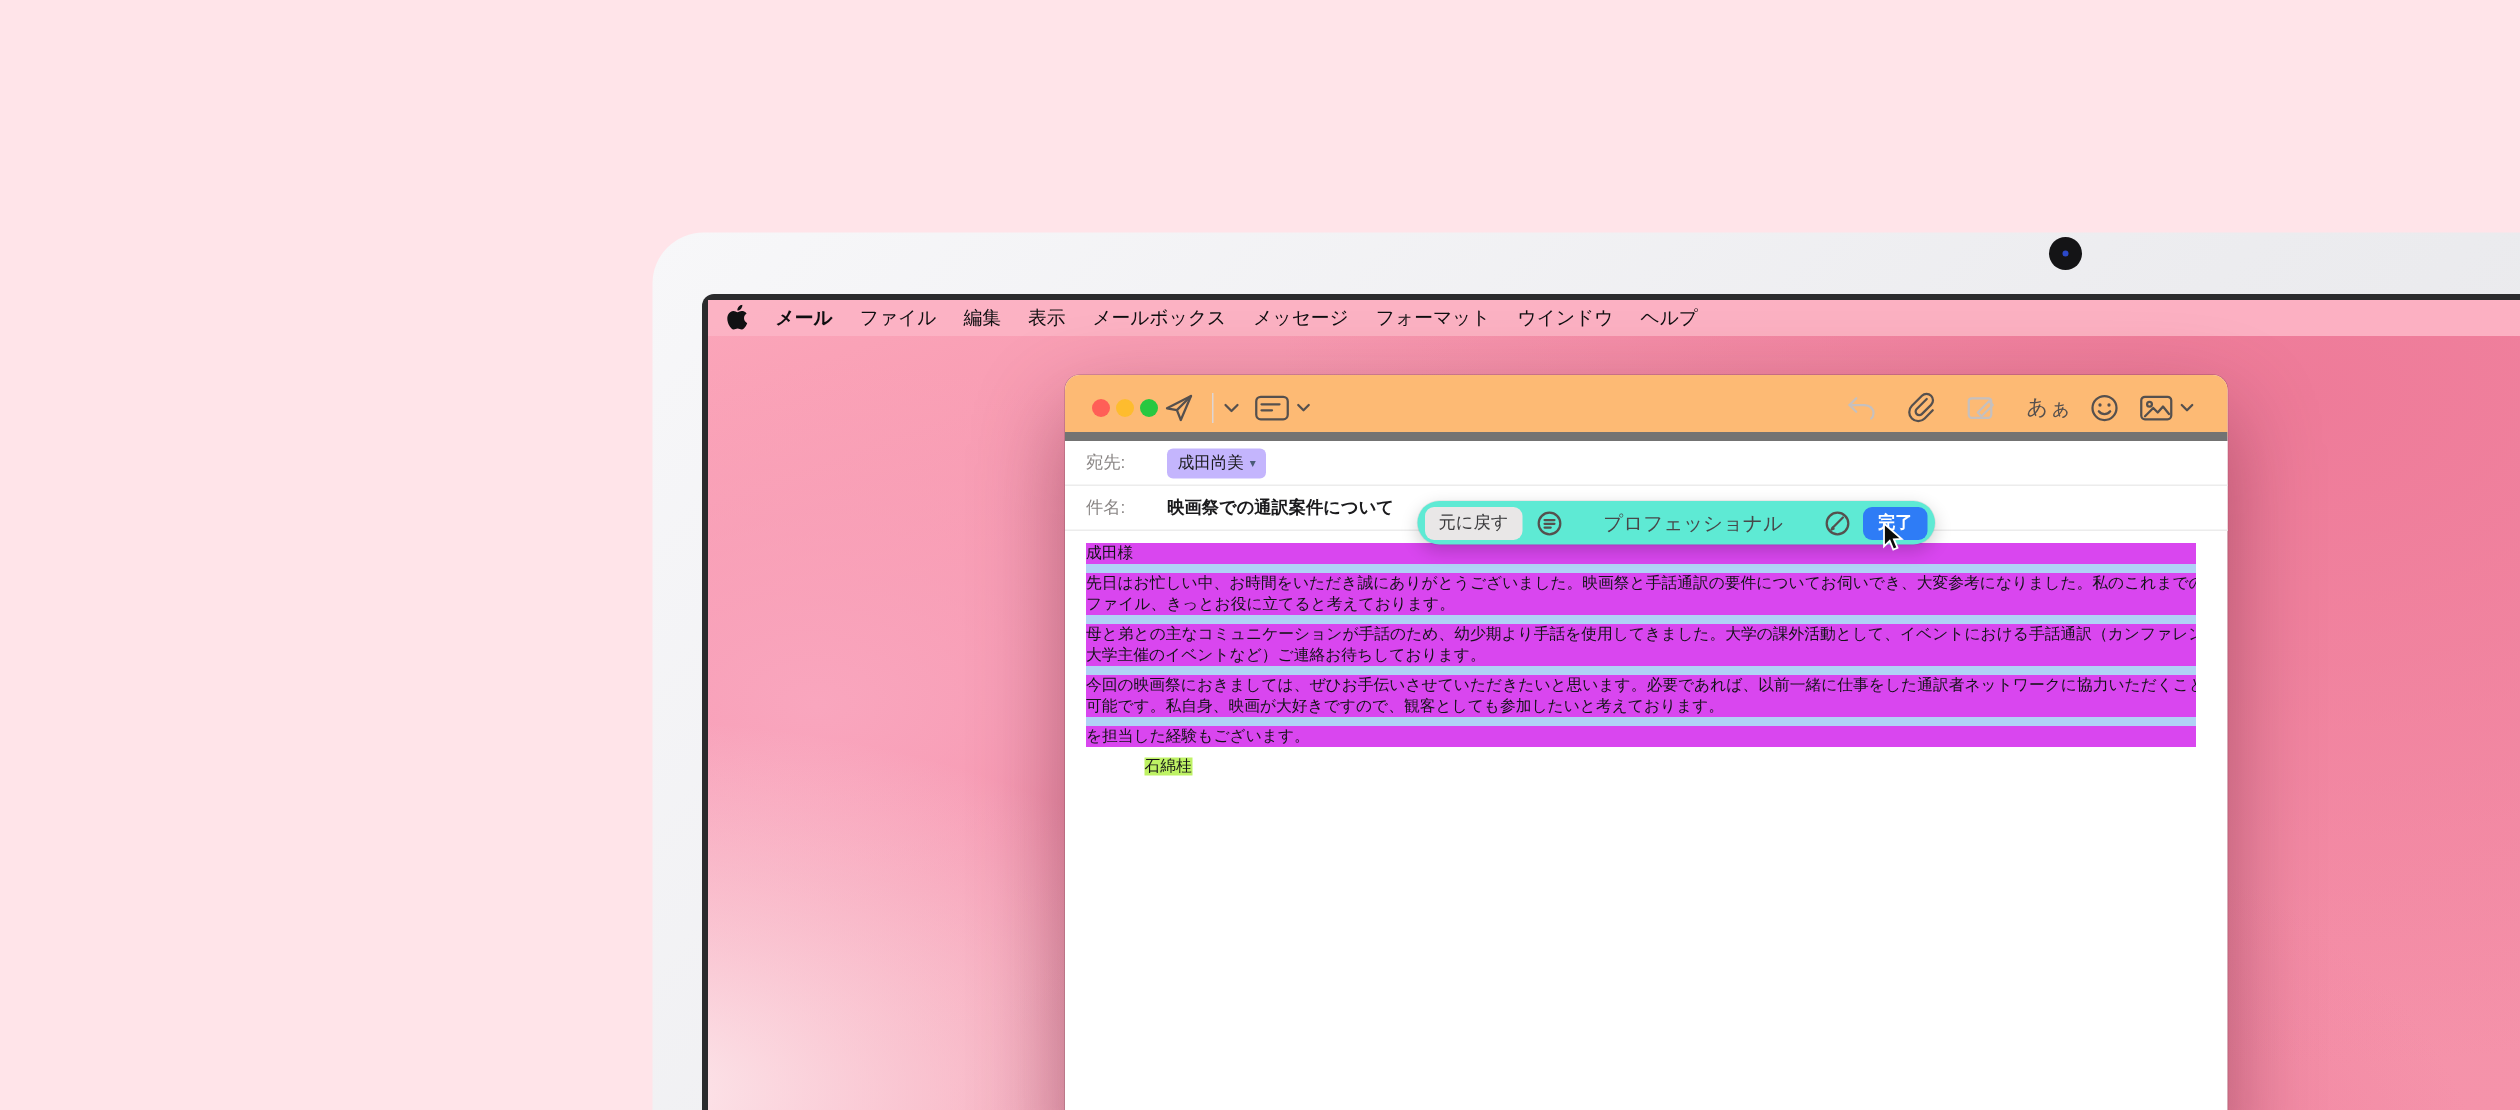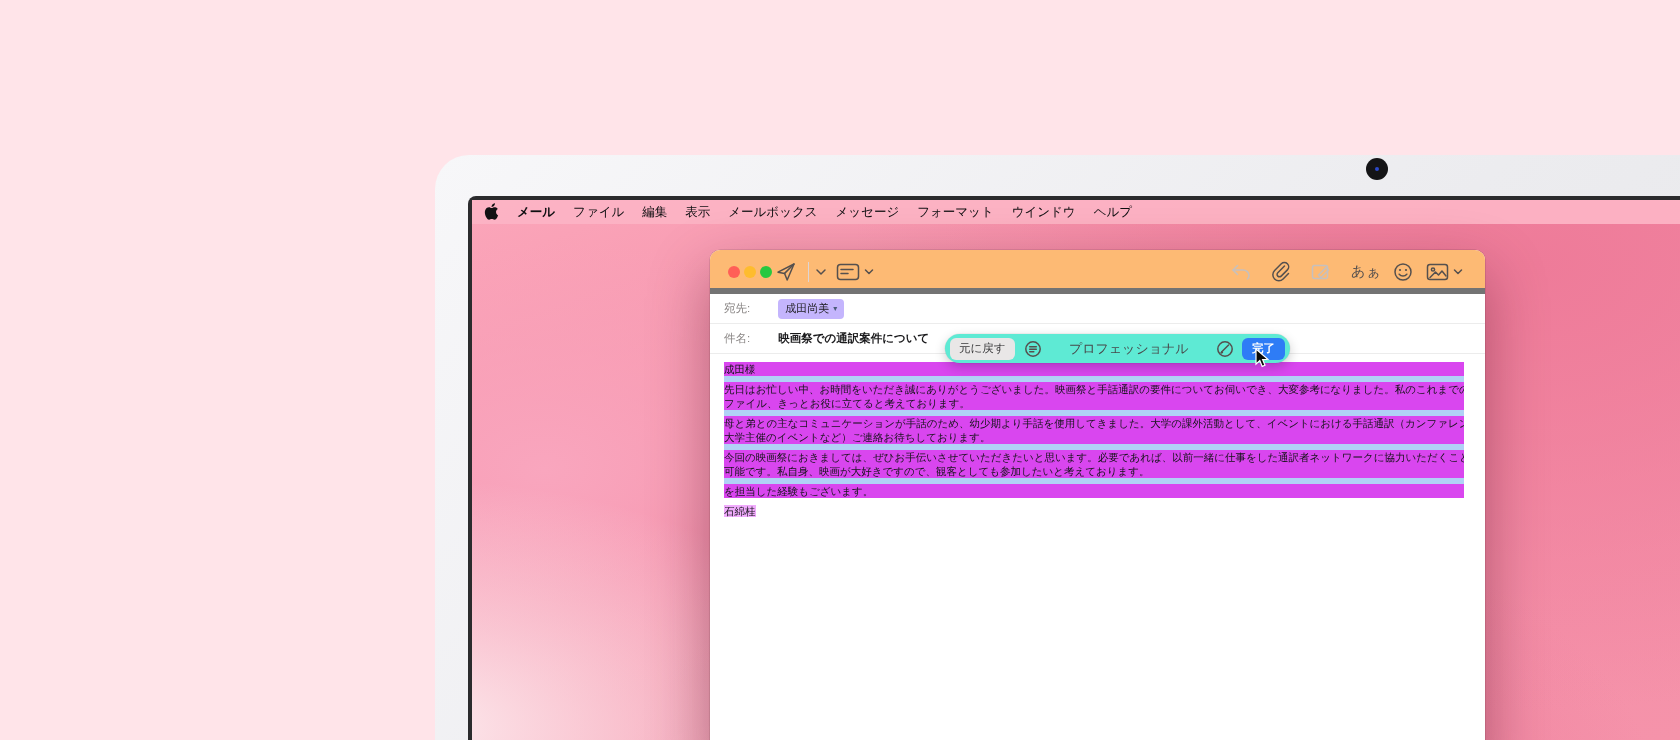--- a/index.html
+++ b/index.html
@@ -101,21 +101,21 @@
   .cursor-arrow { position:absolute; right:18px; top:14px; z-index:7; }
   
   .mail-body {
     position:absolute; left:14px; top:105px; right:21px; bottom:0;
     padding-top:7px; font-size:10.5px; line-height:14px; color:#141418;
   }
   .line { white-space:nowrap; overflow:hidden; }
   .hl-full  { background:#d946ef; }
   .hl-blank { height:6px; background:#b1d1f6; }
   .blank    { height:6px; }
-  .inline-hl { background:#f0abfc; }
+  .inline-hl { background:#bef264;margin-left:39px; }
 </style>
 </head>
 <body>
 
 <div class="page">
 
   <div class="device-frame"></div>
   <div class="camera"></div>
   <div class="screen-border"></div>
 

